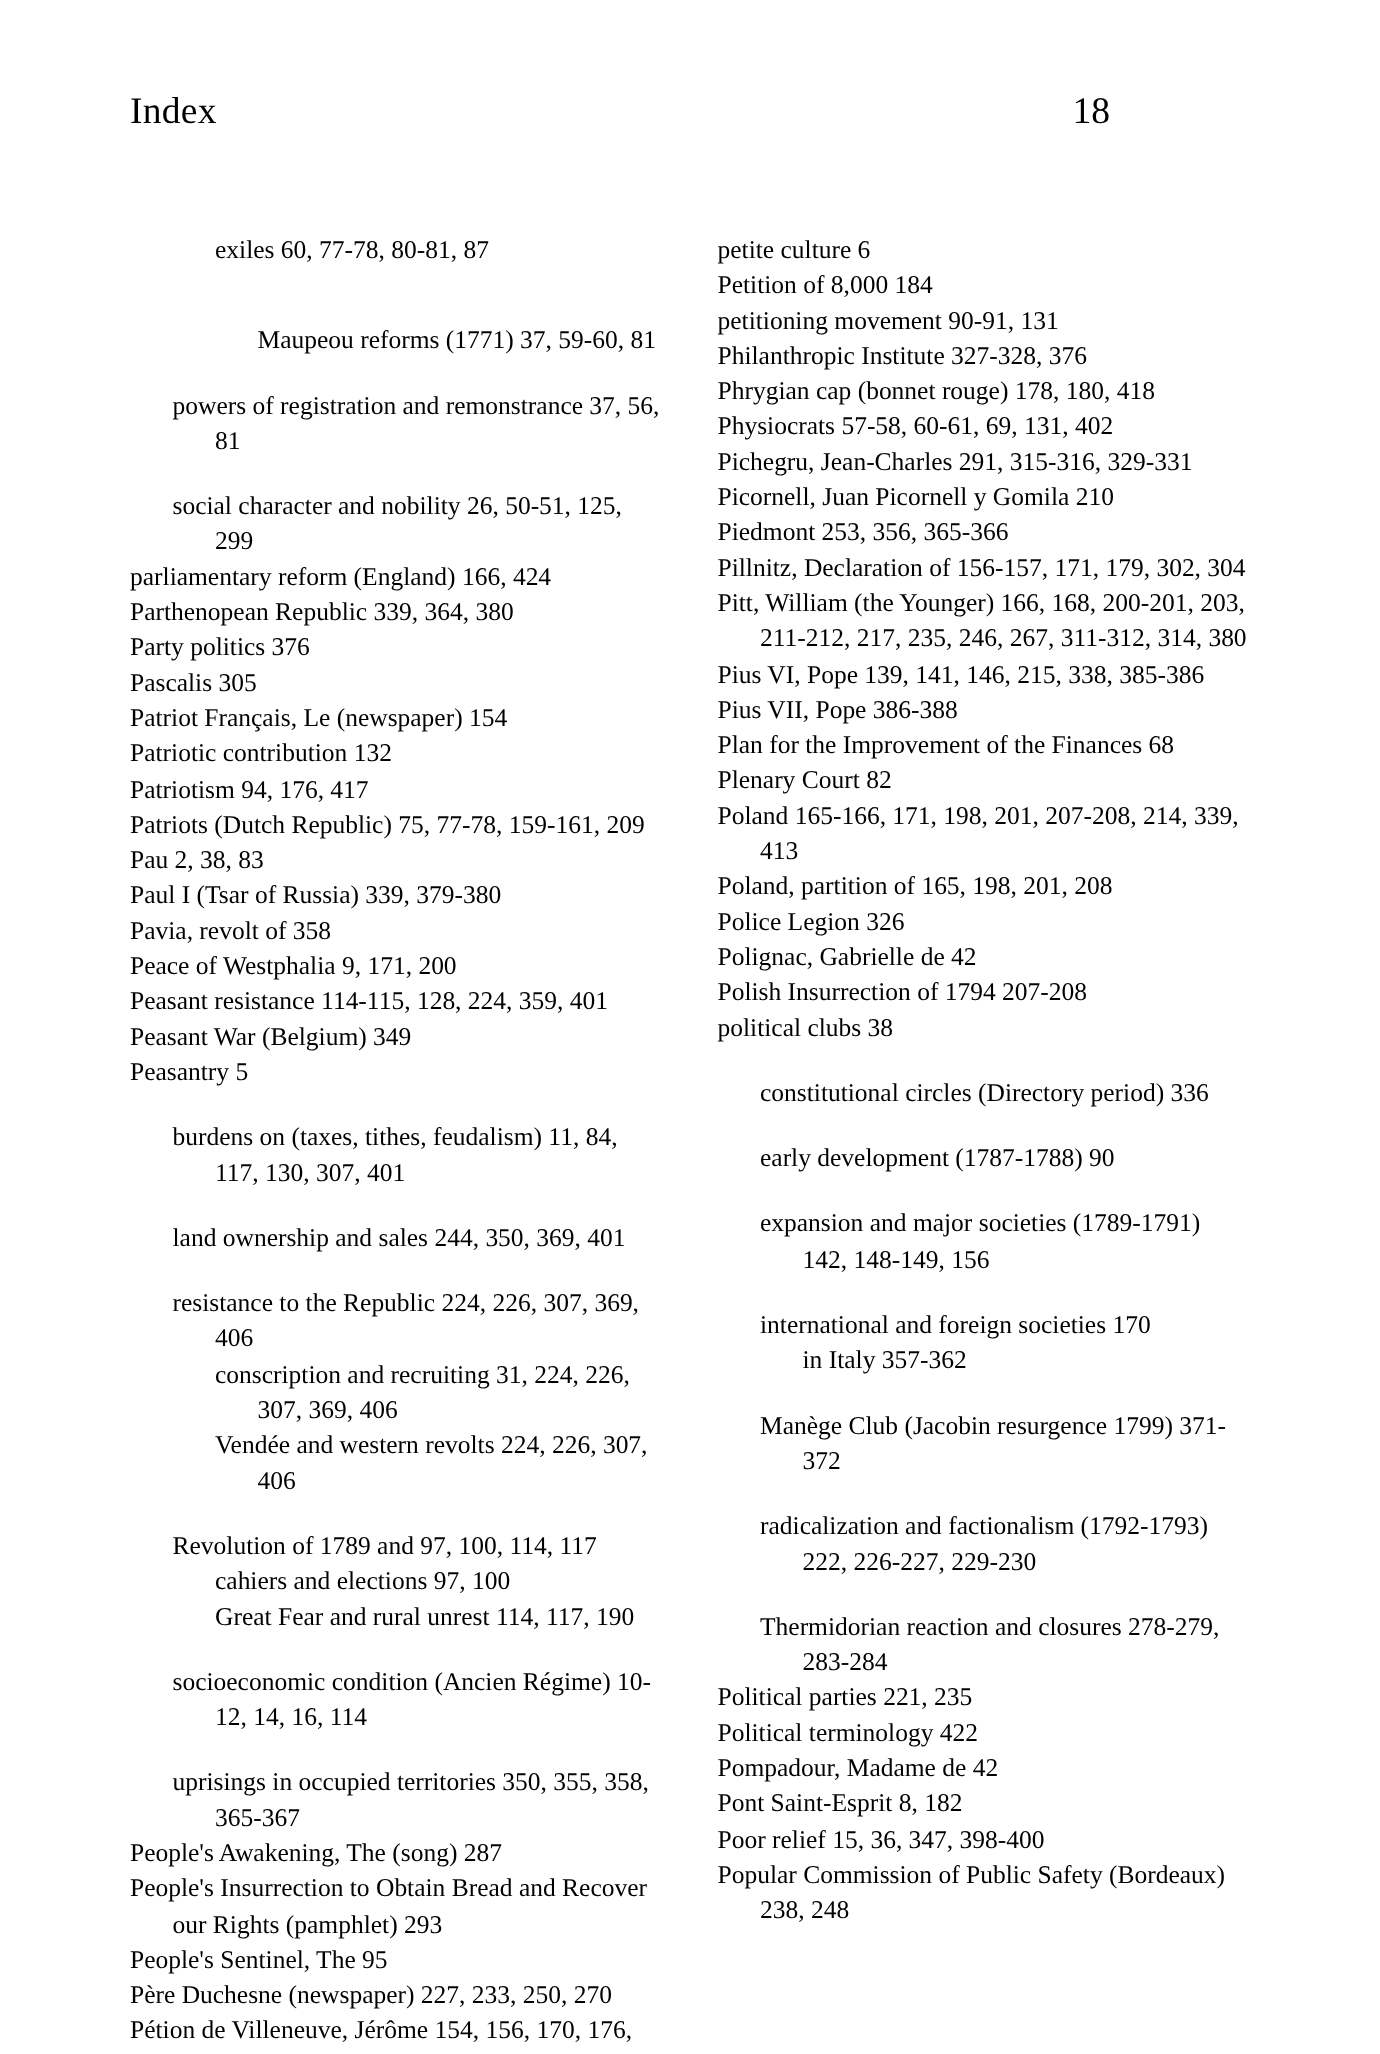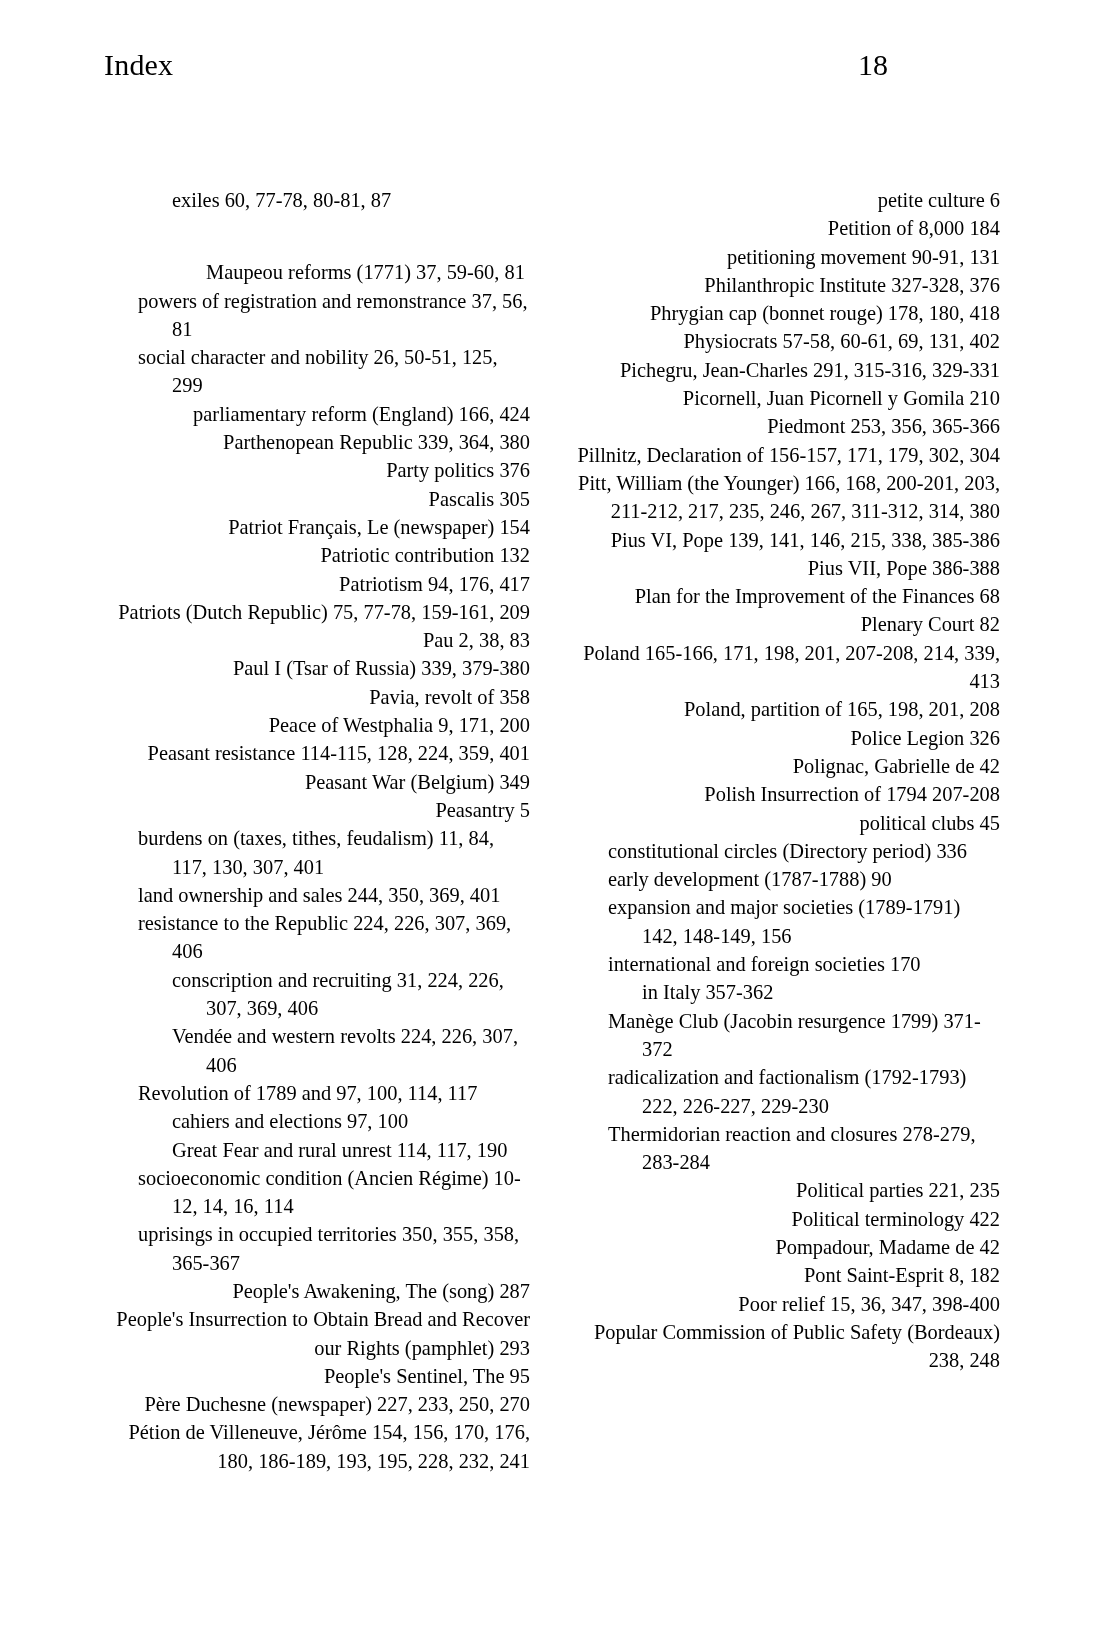--- a/index.html
+++ b/index.html
@@ -31,20 +31,21 @@
     align-items: baseline;
     font-size: 30px;
     line-height: 1.1;
   }
   .running-head .head-title {
     font-size: 30px;
     letter-spacing: 0.2px;
   }
   .running-head .folio {
     font-size: 30px;
+    margin-top: 24px;
   }
   .columns {
     position: absolute;
     top: 186px;
     left: 104px;
     width: 896px;
     display: flex;
     gap: 44px;
   }
   .column {
@@ -58,29 +59,29 @@
     text-indent: 0;
   }
   
   .lvl0 {
     padding-left: 0px;
     text-indent: 0px;
   }
   .lvl0.wrap {
     padding-left: 34px;
     text-indent: -34px;
-    text-align: right;
   }
   .lvl1 {
     padding-left: 34px;
     text-indent: 0px;
   }
   .lvl1.wrap {
     padding-left: 68px;
     text-indent: -34px;
+    margin-top: 24px;
   }
   .lvl2 {
     padding-left: 68px;
     text-indent: 0px;
   }
   .lvl2.wrap {
     padding-left: 102px;
     text-indent: -34px;
   }
   .lvl3 {
@@ -154,21 +155,21 @@
         <p class="entry lvl0 wrap">Pitt, William (the Younger) 166, 168, 200-201, 203, 211-212, 217, 235, 246, 267, 311-312, 314, 380</p>
         <p class="entry lvl0 wrap">Pius VI, Pope 139, 141, 146, 215, 338, 385-386</p>
         <p class="entry lvl0 wrap">Pius VII, Pope 386-388</p>
         <p class="entry lvl0 wrap">Plan for the Improvement of the Finances 68</p>
         <p class="entry lvl0 wrap">Plenary Court 82</p>
         <p class="entry lvl0 wrap">Poland 165-166, 171, 198, 201, 207-208, 214, 339, 413</p>
         <p class="entry lvl0 wrap">Poland, partition of 165, 198, 201, 208</p>
         <p class="entry lvl0 wrap">Police Legion 326</p>
         <p class="entry lvl0 wrap">Polignac, Gabrielle de 42</p>
         <p class="entry lvl0 wrap">Polish Insurrection of 1794 207-208</p>
-        <p class="entry lvl0 wrap">political clubs 45</p>
+        <p class="entry lvl0 wrap">political clubs 38</p>
         <p class="entry lvl1 wrap">constitutional circles (Directory period) 336</p>
         <p class="entry lvl1 wrap">early development (1787-1788) 90</p>
         <p class="entry lvl1 wrap">expansion and major societies (1789-1791) 142, 148-149, 156</p>
         <p class="entry lvl1 wrap">international and foreign societies 170</p>
         <p class="entry lvl2 wrap">in Italy 357-362</p>
         <p class="entry lvl1 wrap">Manège Club (Jacobin resurgence 1799) 371-372</p>
         <p class="entry lvl1 wrap">radicalization and factionalism (1792-1793) 222, 226-227, 229-230</p>
         <p class="entry lvl1 wrap">Thermidorian reaction and closures 278-279, 283-284</p>
         <p class="entry lvl0 wrap">Political parties 221, 235</p>
         <p class="entry lvl0 wrap">Political terminology 422</p>

